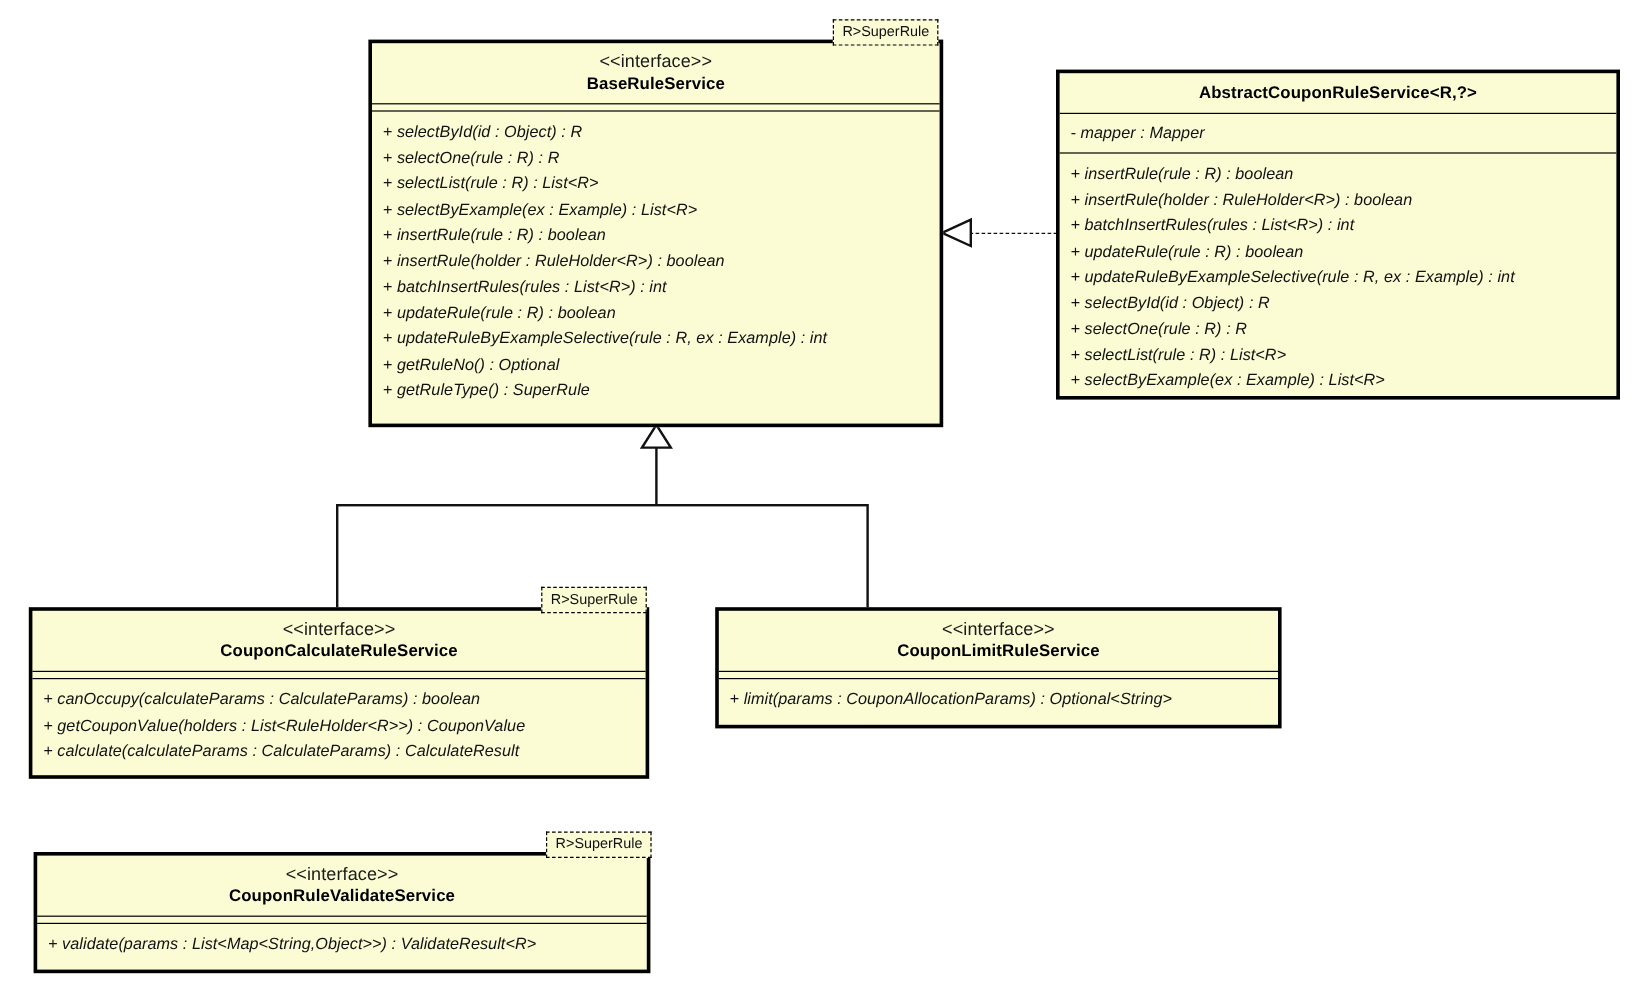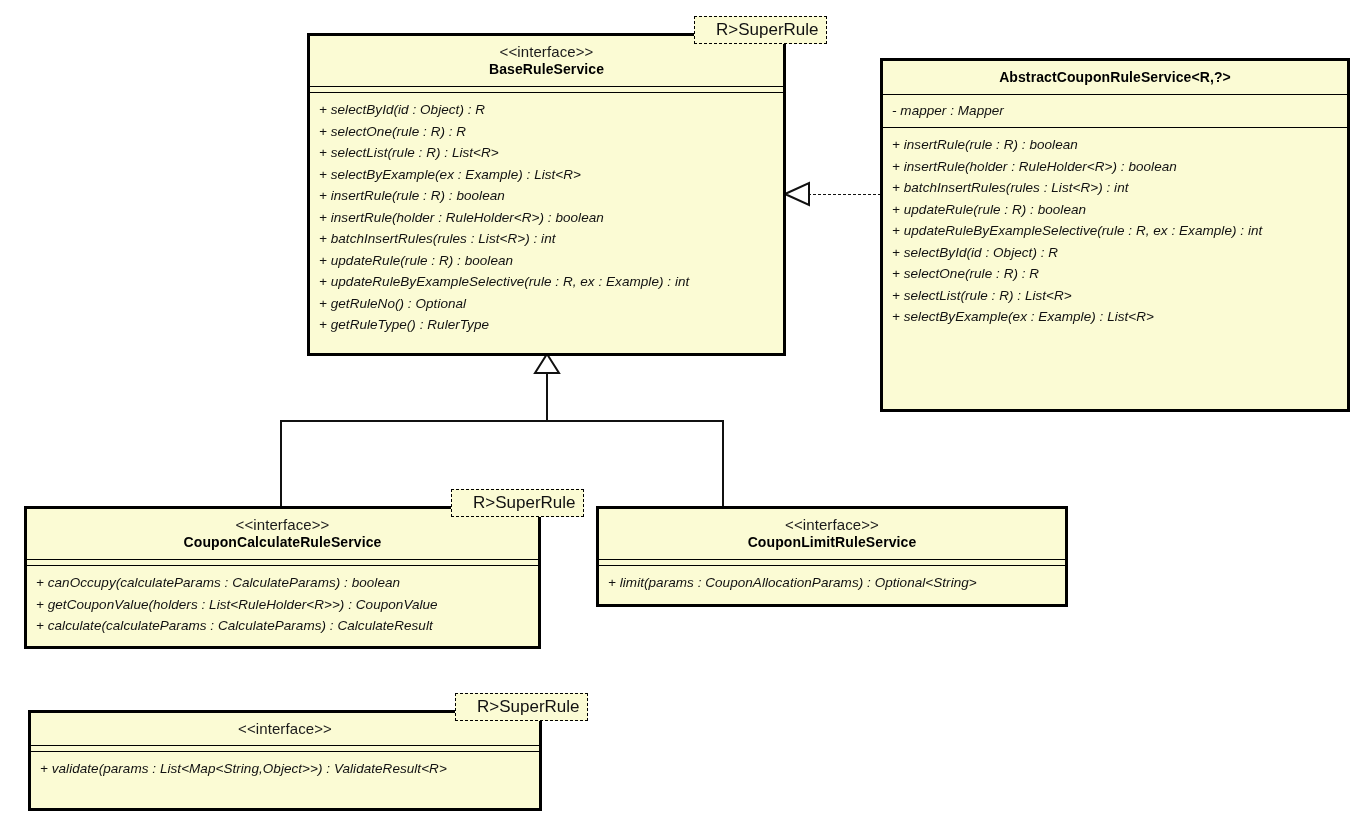--- a/index.html
+++ b/index.html
@@ -80,23 +80,23 @@
   .member.italic {
     font-style: italic;
   }
 
   
   .param-tag {
     position: absolute;
     box-sizing: border-box;
     background: #fbfbd4;
     border: 1.5px dashed #000000;
-    font-size: 17px;
+    font-size: 12px;
     color: #111111;
-    padding: 2px 7px 3px 21px;
+    padding: 2px 7px 3px 7px;
     line-height: 1.25;
     white-space: nowrap;
     z-index: 9;
   }
 
   
   .line {
     position: absolute;
     background: #111111;
     z-index: 2;
@@ -156,26 +156,26 @@
       <div class="member italic">+ selectById(id : Object) : R</div>
       <div class="member italic">+ selectOne(rule : R) : R</div>
       <div class="member italic">+ selectList(rule : R) : List&lt;R&gt;</div>
       <div class="member italic">+ selectByExample(ex : Example) : List&lt;R&gt;</div>
       <div class="member italic">+ insertRule(rule : R) : boolean</div>
       <div class="member italic">+ insertRule(holder : RuleHolder&lt;R&gt;) : boolean</div>
       <div class="member italic">+ batchInsertRules(rules : List&lt;R&gt;) : int</div>
       <div class="member italic">+ updateRule(rule : R) : boolean</div>
       <div class="member italic">+ updateRuleByExampleSelective(rule : R, ex : Example) : int</div>
       <div class="member italic">+ getRuleNo() : Optional</div>
-      <div class="member italic">+ getRuleType() : RulerType</div>
+      <div class="member italic">+ getRuleType() : SuperRule</div>
     </div>
   </div>
   <div class="param-tag" style="left:694px; top:16px;">R&gt;SuperRule</div>
 
-  <div class="uml-box" style="left:880px; top:58px; width:470px; height:354px;">
+  <div class="uml-box" style="left:880px; top:58px; width:470px; height:275px;">
     <div class="uml-head">
       <div class="cls-name plain-head">AbstractCouponRuleService&lt;R,?&gt;</div>
     </div>
     <div class="attr-compartment" style="border-top:1.5px solid #000000;">
       <div class="member">- mapper : Mapper</div>
     </div>
     <div class="compartment">
       <div class="member italic">+ insertRule(rule : R) : boolean</div>
       <div class="member italic">+ insertRule(holder : RuleHolder&lt;R&gt;) : boolean</div>
       <div class="member italic">+ batchInsertRules(rules : List&lt;R&gt;) : int</div>
@@ -209,20 +209,21 @@
     </div>
     <div class="empty-attrs"></div>
     <div class="compartment">
       <div class="member italic">+ limit(params : CouponAllocationParams) : Optional&lt;String&gt;</div>
     </div>
   </div>
 
   <div class="uml-box" style="left:28px; top:710px; width:514px; height:101px;">
     <div class="uml-head">
       <div class="stereotype">&lt;&lt;interface&gt;&gt;</div>
+      <div class="cls-name">CouponRuleValidateService</div>
     </div>
     <div class="empty-attrs"></div>
     <div class="compartment">
       <div class="member italic">+ validate(params : List&lt;Map&lt;String,Object&gt;&gt;) : ValidateResult&lt;R&gt;</div>
     </div>
   </div>
   <div class="param-tag" style="left:455px; top:693px;">R&gt;SuperRule</div>
 
   <div class="watermark" style="left:1085px; top:803px;">wx_pub: jishuhui_2015</div>
 

